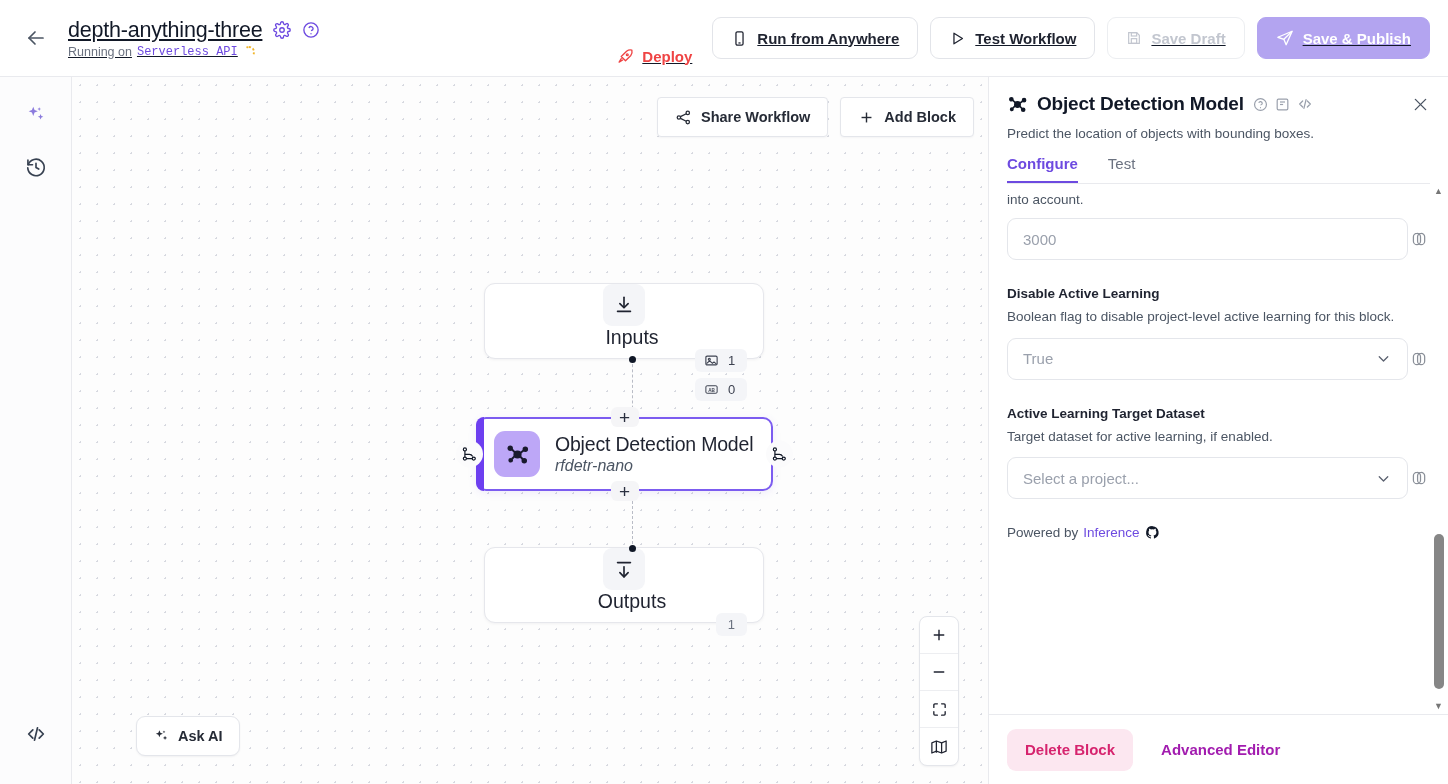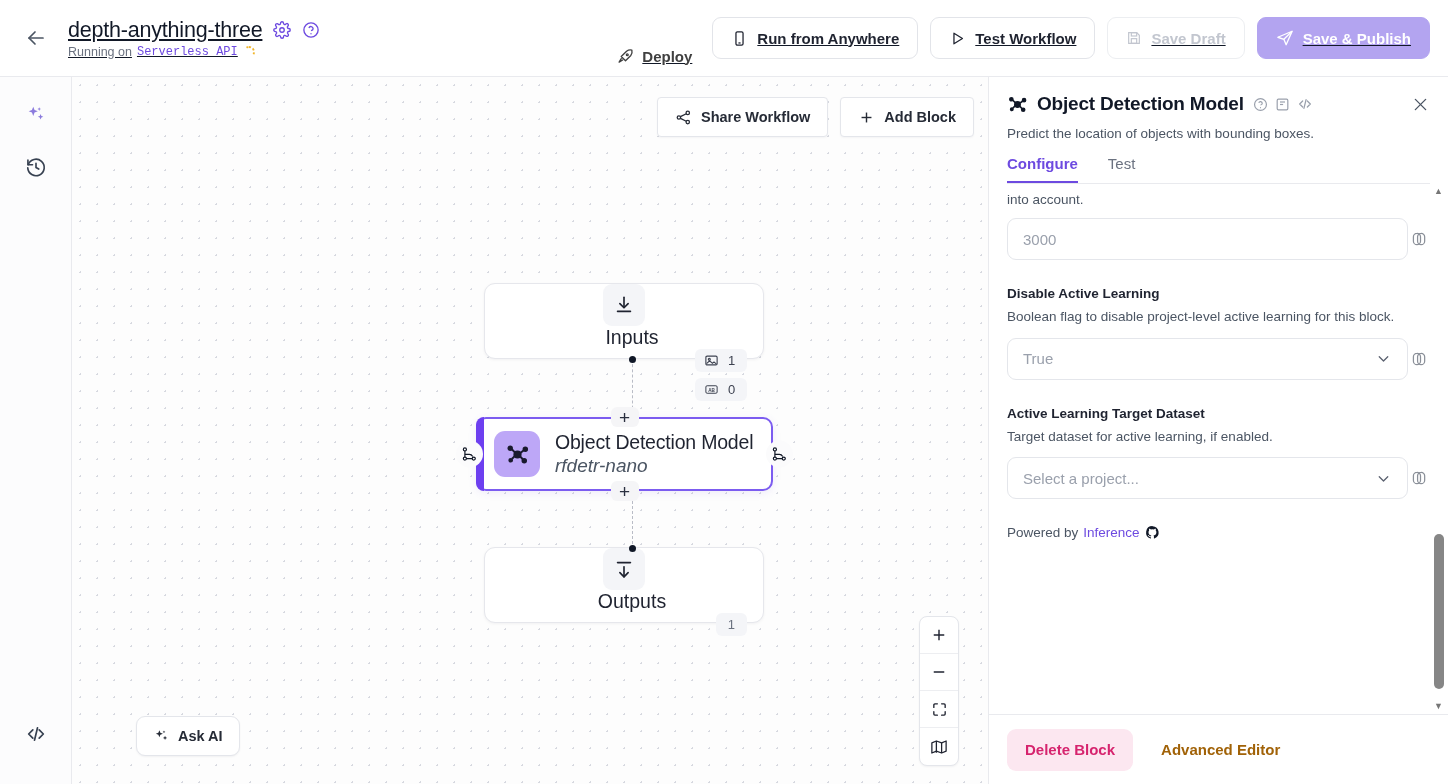--- a/index.html
+++ b/index.html
@@ -34,21 +34,21 @@
   .subtitle-row { display: flex; align-items: center; gap: 5px; font-size: 12.5px; color: #6b7280; }
   .mono { font-family: "Liberation Mono", monospace; color: #6d4ae0; font-size: 12px; }
   .spinner {
     width: 12px; height: 12px; border-radius: 50%;
     border: 2px dotted #f0b429; border-left-color: transparent; border-bottom-color: transparent;
     display: inline-block;
   }
   .topbar-actions { margin-left: auto; display: flex; align-items: center; gap: 12px; }
   .deploy-btn {
     display: flex; align-items: center; gap: 8px;
-    color: #404040; font-size: 15px; font-weight: 700;
+    color: #ef4444; font-size: 15px; font-weight: 700;
     padding: 6px 8px; background: none; border: none; margin-top: 36px;
   }
   .btn {
     display: flex; align-items: center; gap: 9px;
     height: 42px; padding: 0 18px;
     border: 1px solid #e2e4e9; border-radius: 9px;
     background: #fff; font-size: 15px; font-weight: 700; color: #1f2330;
     white-space: nowrap;
   }
   .btn.disabled { color: #c2c6cf; border-color: #eceef1; background: #fff; }
@@ -139,21 +139,21 @@
     content: ""; position: absolute; left: -2px; top: -2px; bottom: -2px; width: 8px;
     background: #6d3ff0; border-radius: 10px 0 0 10px;
   }
   .blk-icon {
     width: 46px; height: 46px; border-radius: 11px;
     background: #bda7f7; display: flex; align-items: center; justify-content: center;
     flex: 0 0 auto; z-index: 1;
   }
   .blk-text { margin-left: 15px; display: flex; flex-direction: column; gap: 1px; }
   .blk-title { font-size: 19.5px; color: #1f2330; letter-spacing: -0.2px; white-space: nowrap; }
-  .blk-sub { font-size: 19px; font-style: italic; color: #4b5563; }
+  .blk-sub { font-size: 16px; font-style: italic; color: #4b5563; }
 
   .plus-handle {
     position: absolute; left: 50%; transform: translateX(-50%);
     width: 28px; height: 20px; background: #f5f5f7; border-radius: 6px;
     display: flex; align-items: center; justify-content: center;
     font-size: 19px; color: #2b3040; line-height: 1; z-index: 3;
   }
   .plus-top { top: -12px; }
   .plus-bottom { bottom: -12px; }
 
@@ -215,21 +215,21 @@
   .panel-foot {
     border-top: 1px solid #e9eaee; padding: 2px 18px;
     display: flex; align-items: center; gap: 12px; height: 70px;
   }
   .del-btn {
     height: 42px; padding: 0 18px; border-radius: 9px; border: none;
     background: #fce7f0; color: #d6246e; font-size: 15px; font-weight: 700;
   }
   .adv-btn {
     height: 42px; padding: 0 16px; border-radius: 9px; border: none; background: none;
-    color: #a16207; font-size: 15px; font-weight: 700;
+    color: #a21caf; font-size: 15px; font-weight: 700;
   }
   svg { display: block; }
 </style>
 </head>
 <body>
 
 <div class="app">
 
   <div class="topbar">
     <div class="back-btn">

